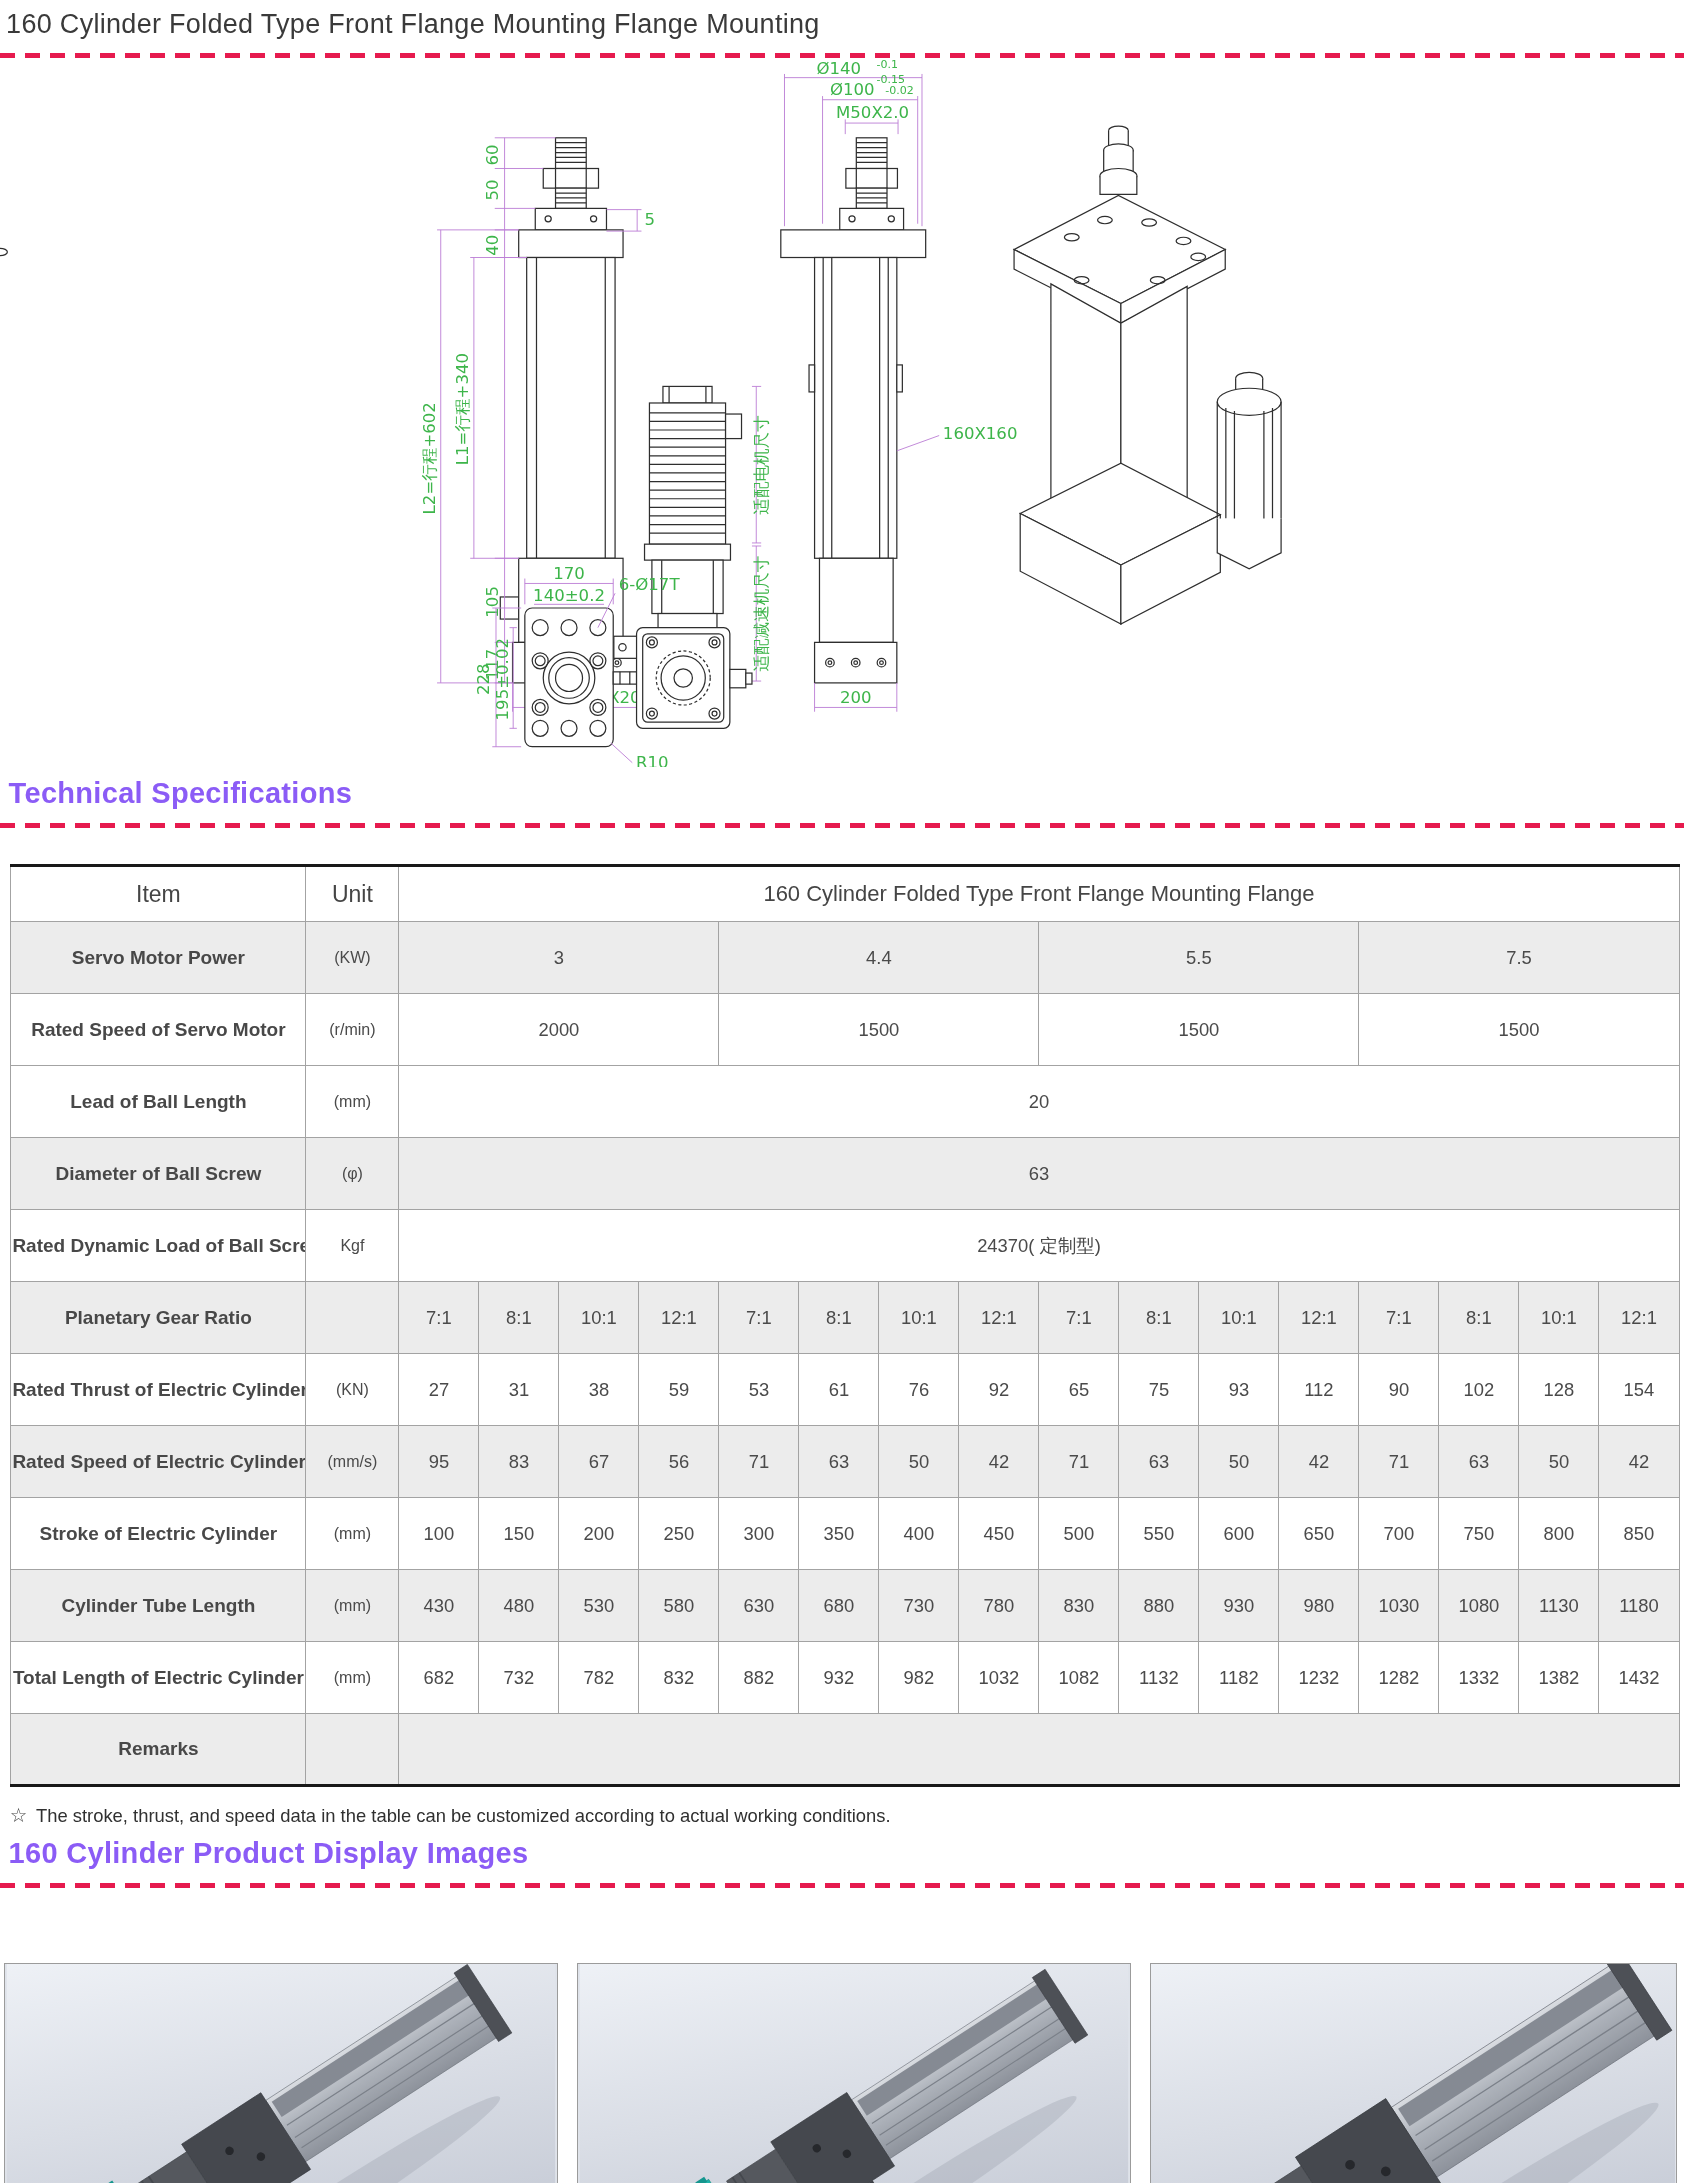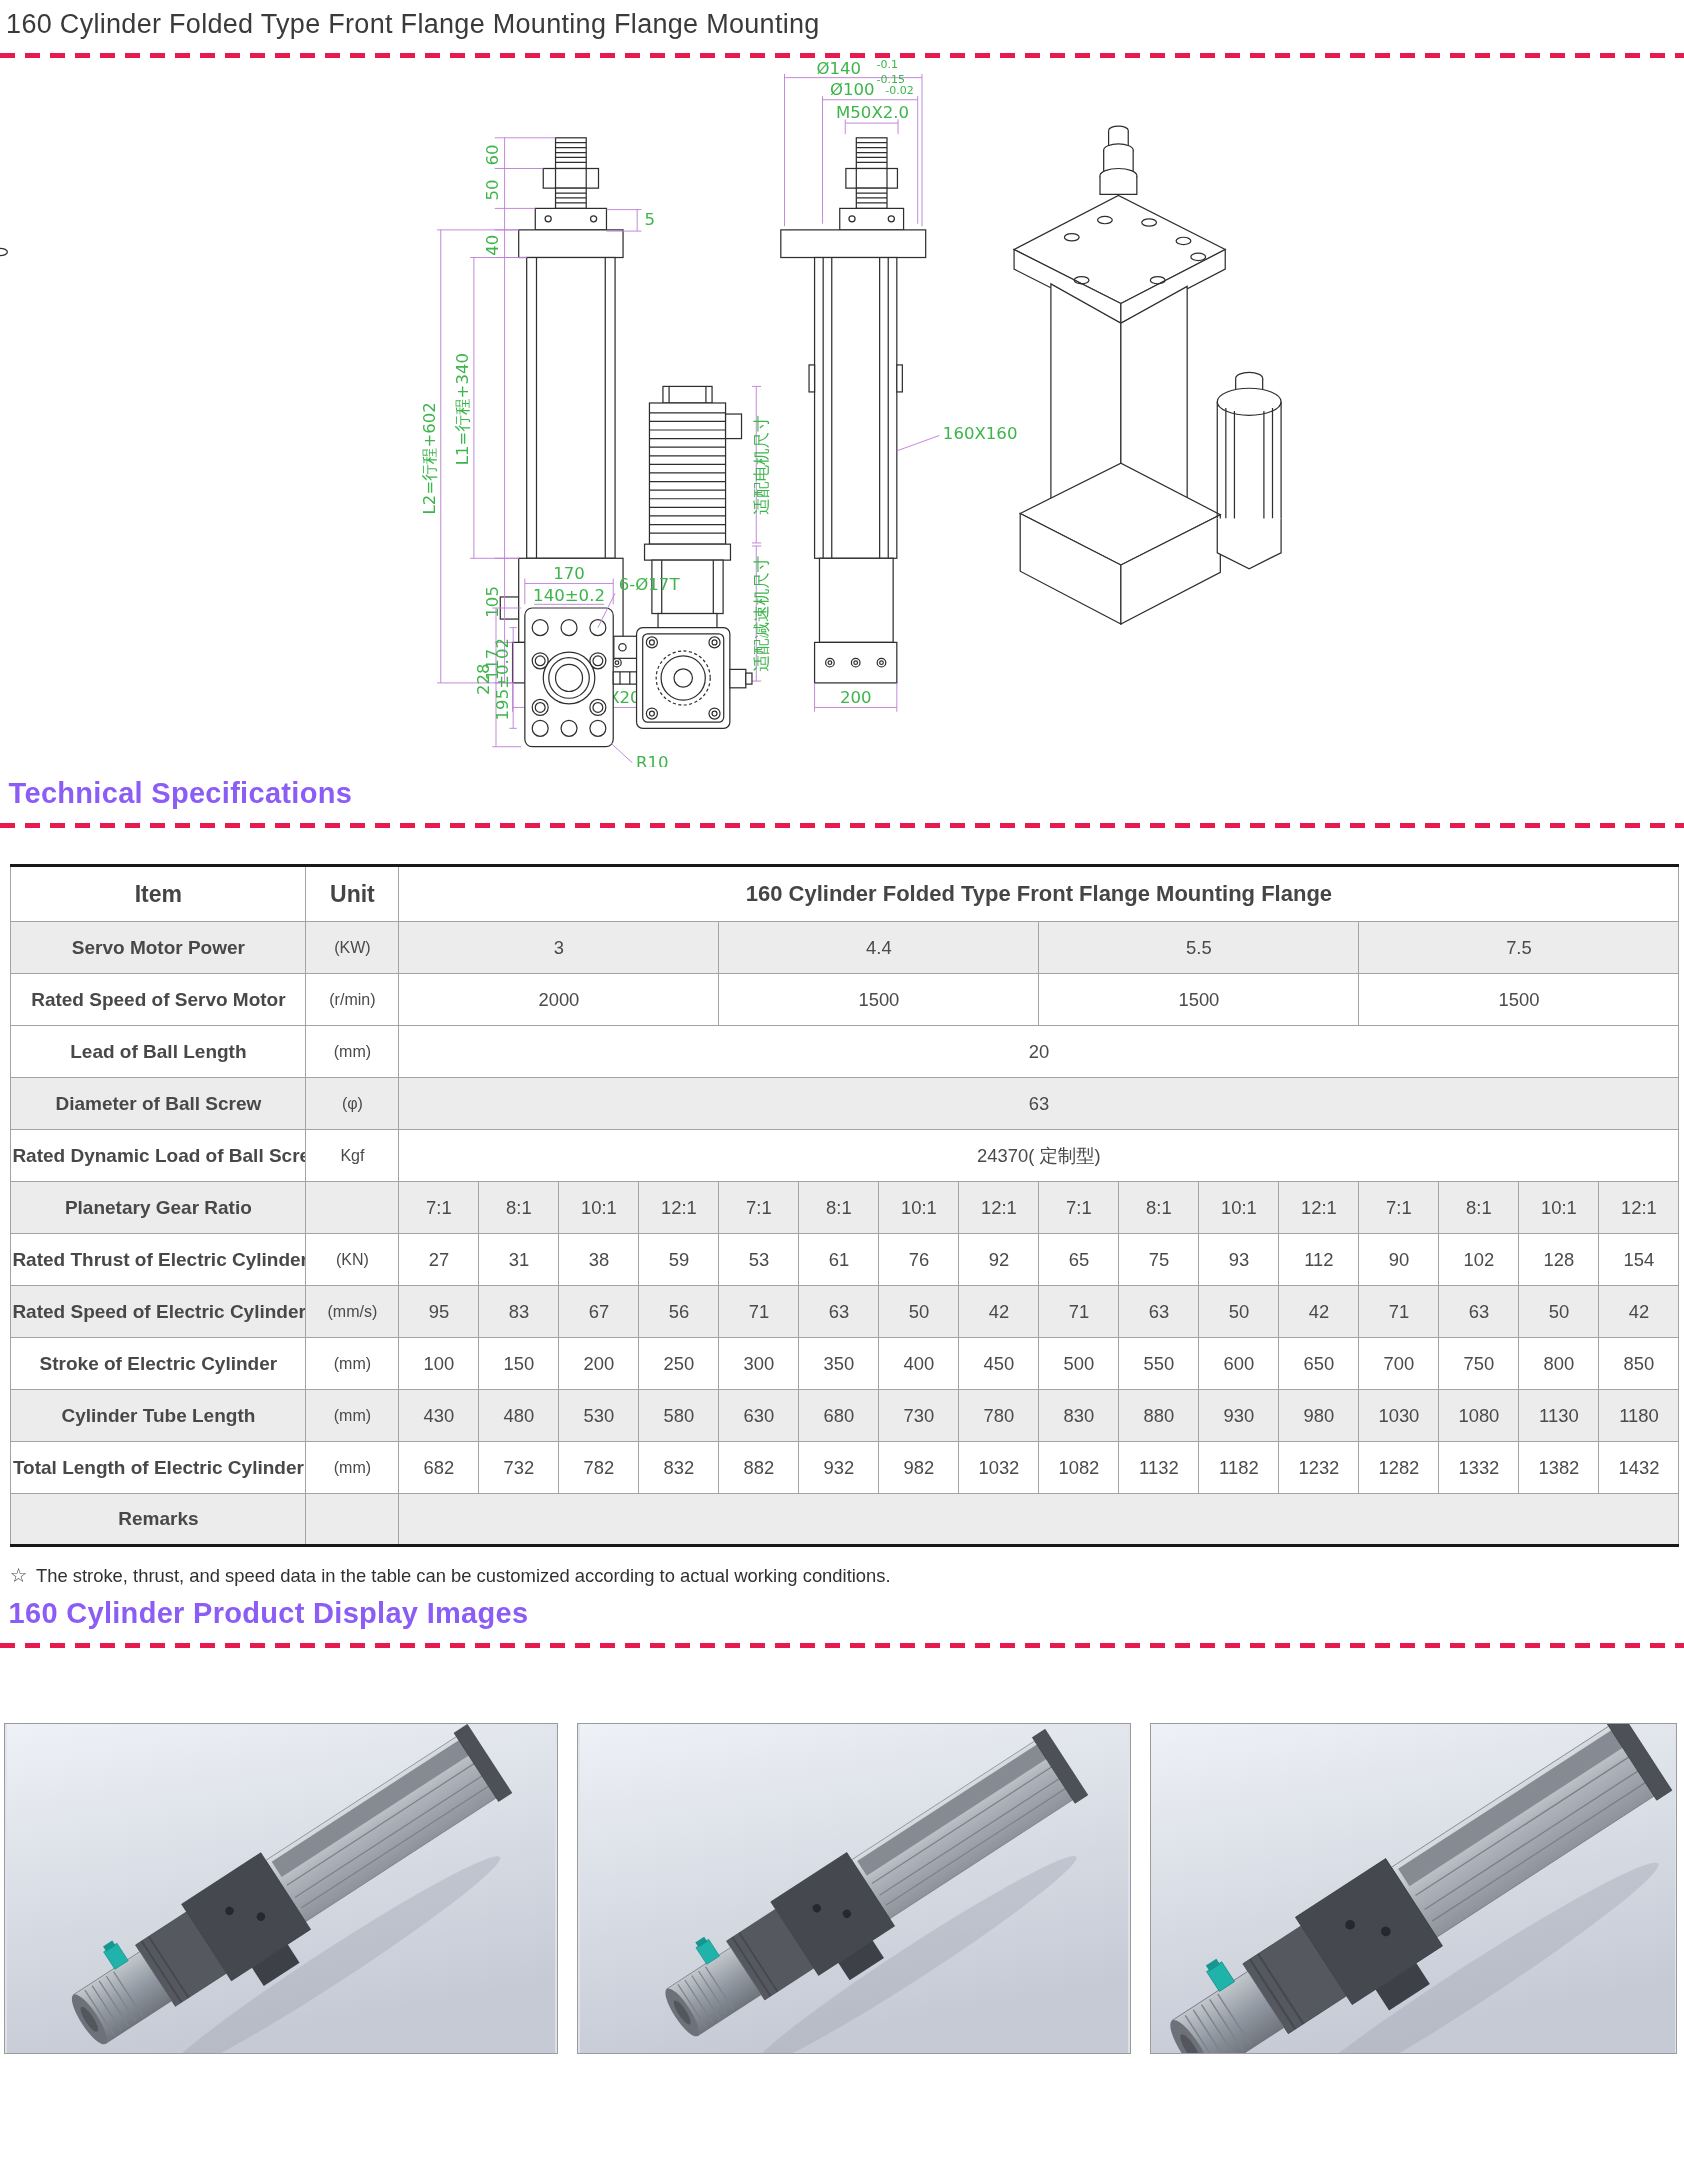--- a/index.html
+++ b/index.html
@@ -17,23 +17,23 @@
   .fw{fill:#ffffff;stroke:#2e2e2e;stroke-width:2;}
   .dim{stroke:#bd7fd6;stroke-width:1.5;fill:none;}
   .g-txt{fill:#3db54a;font-size:27px;font-family:"DejaVu Sans",sans-serif;}
   .g-sm{fill:#3db54a;font-size:18px;font-family:"DejaVu Sans",sans-serif;}
 
   table.spec-table{margin:36px 0 0 10.4px;width:1665px;table-layout:fixed;border-collapse:collapse;
     border-top:3.1px solid #181818;border-bottom:3.1px solid #181818;}
   .spec-table td,.spec-table th{border:0.6px solid #a3a3a3;text-align:center;vertical-align:middle;
     color:#4a4a4a;overflow:hidden;white-space:nowrap;}
   .spec-table thead tr{height:56px;background:#ffffff;border-bottom:1.8px solid #8a8a8a;}
-  .spec-table tbody tr{height:52px;border-top:1.2px solid #919191;}
+  .spec-table tbody tr{height:72px;border-top:1.2px solid #919191;}
   .spec-table tbody tr.band{background:#ececec;}
-  .spec-table thead th{font-weight:700;font-size:23px;color:#454545;}
+  .spec-table thead th{font-weight:400;font-size:23px;color:#454545;}
   .spec-table thead th.c-product{font-size:22px;}
   .spec-table td.c-label{font-weight:700;font-size:19px;color:#484848;}
   .spec-table td.c-unit{font-size:16px;}
   .spec-table td.c-val{font-size:18.4px;}
 
   .footnote{margin:17px 0 0 9.8px;font-size:18.4px;color:#303030;}
   .footnote .star{font-size:19.6px;color:#4a4a4a;margin-right:8.6px;}
 
   .gallery{display:flex;gap:19px;margin:75px 0 0 4.3px;}
   .gallery figure{margin:0;border:1.2px solid #9b9b9b;background:#dfe3ea;box-sizing:border-box;}

